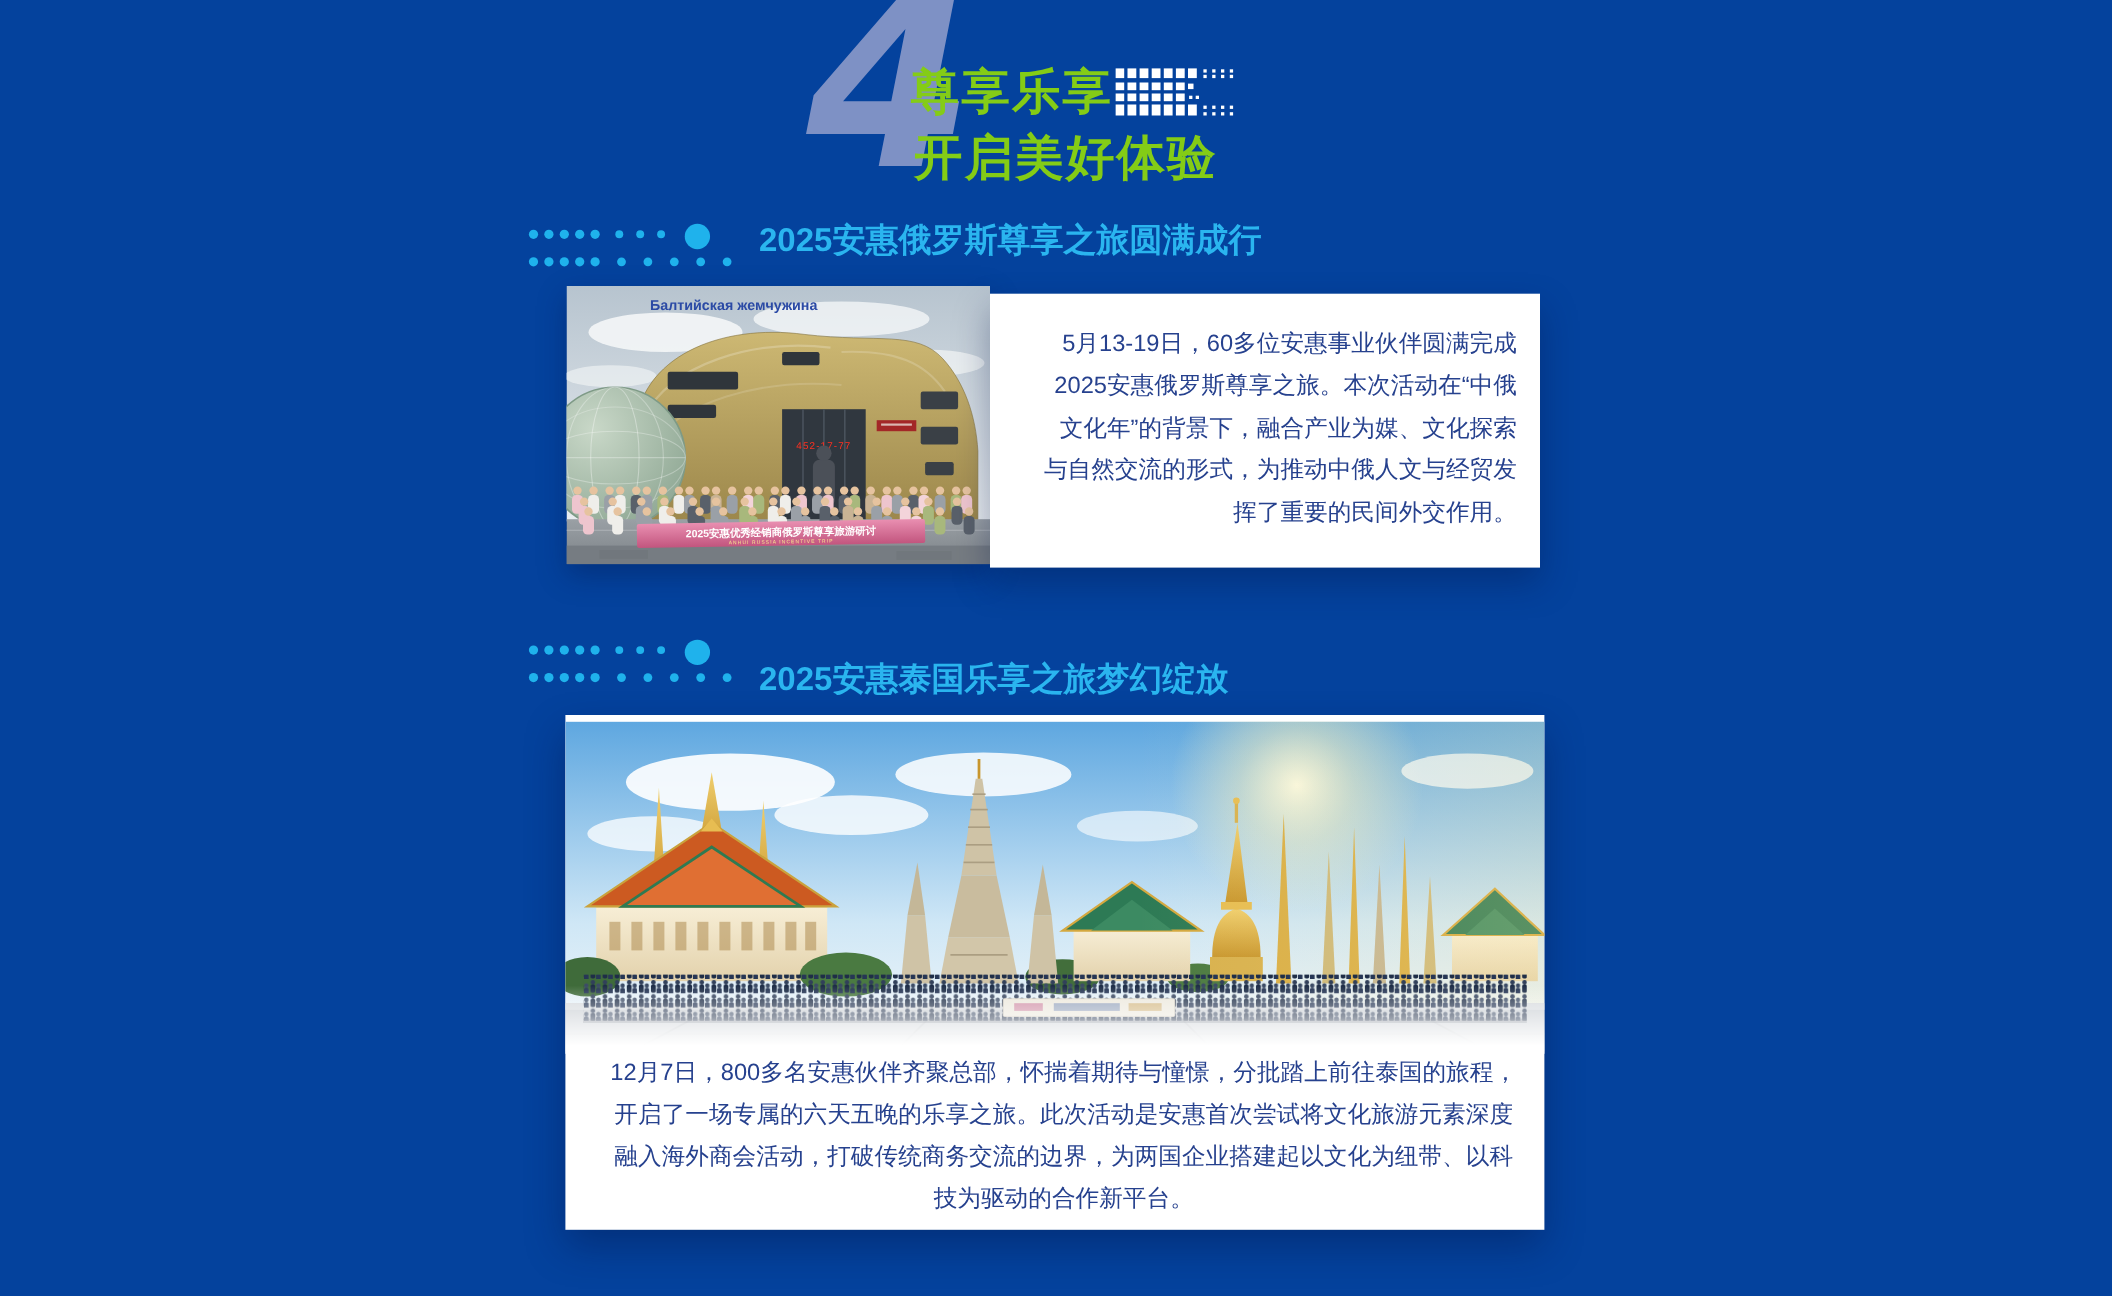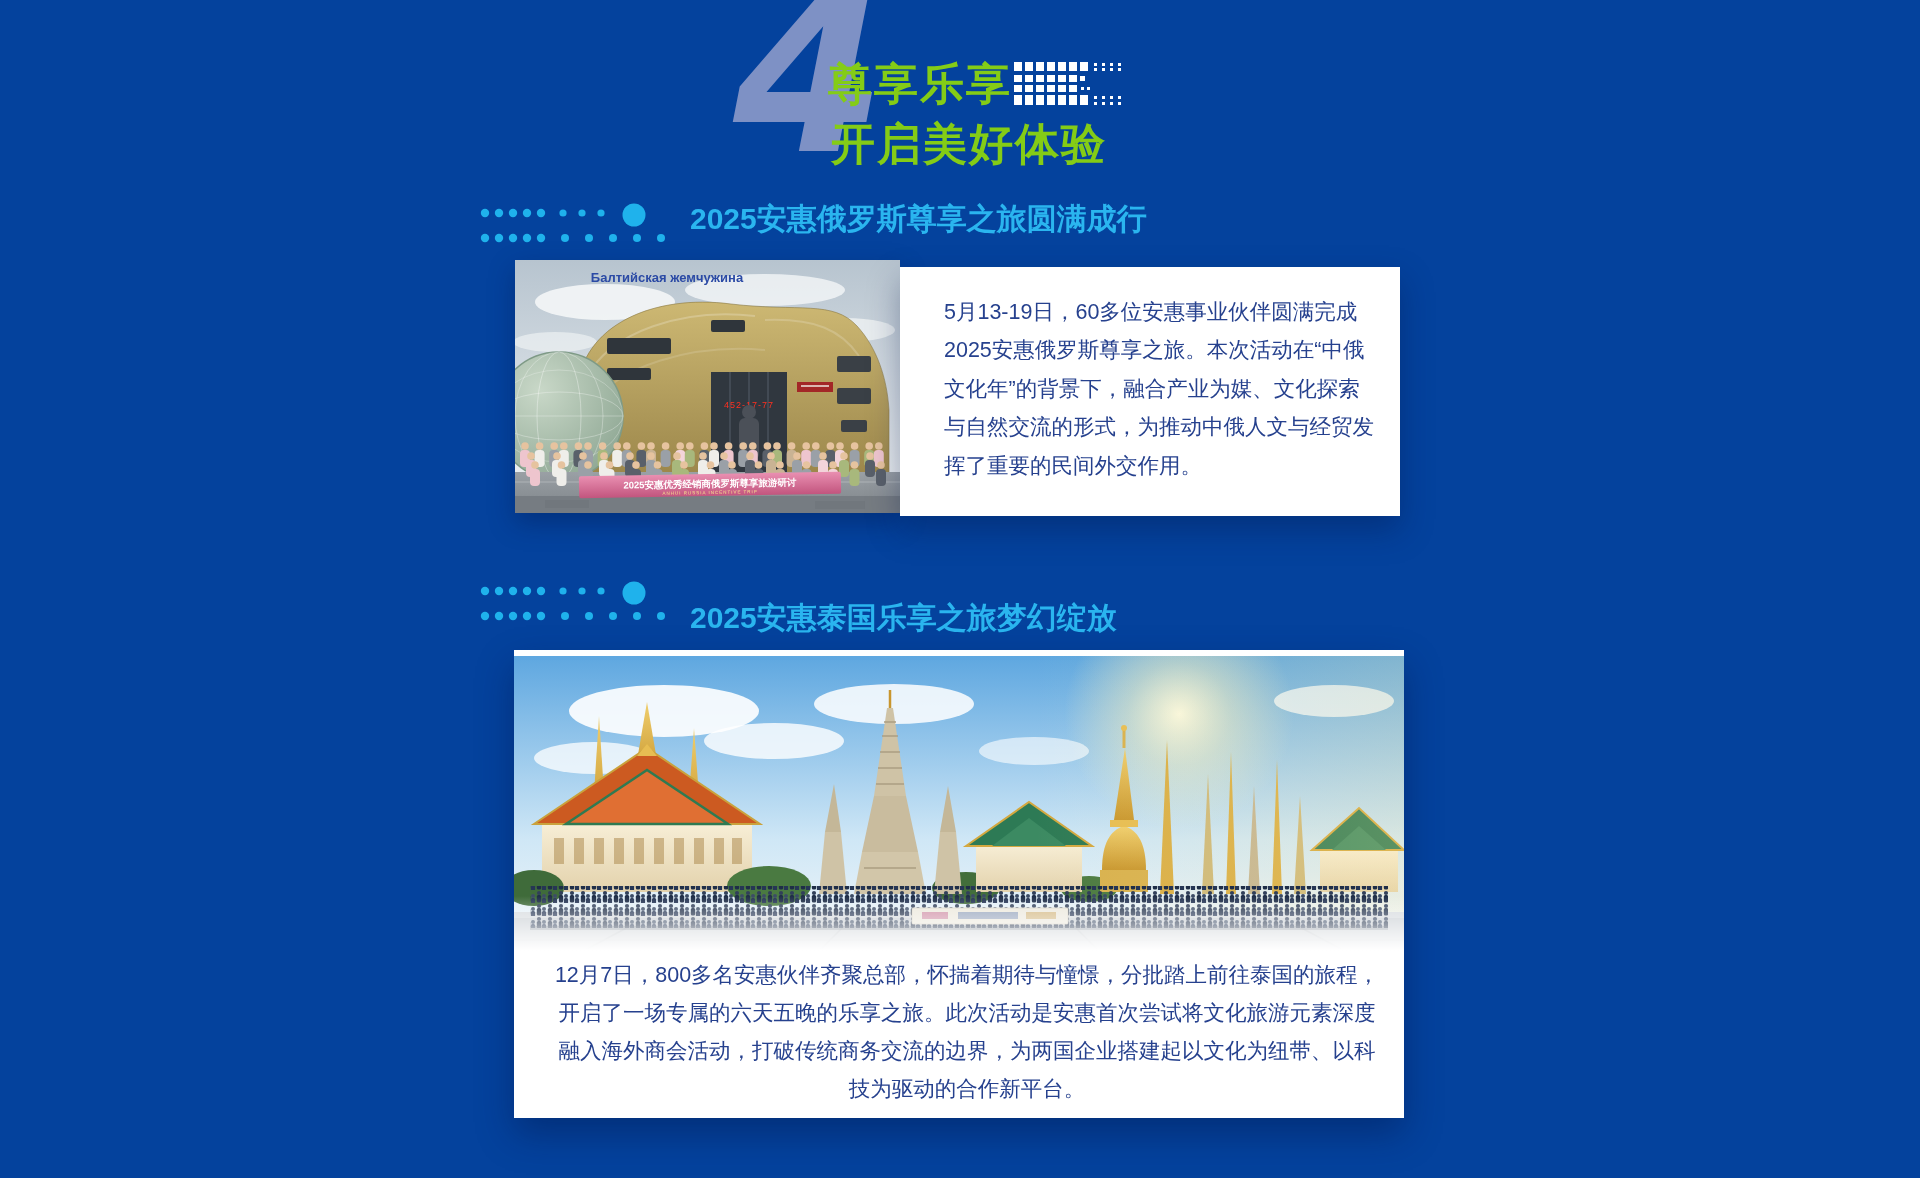--- a/index.html
+++ b/index.html
@@ -22,21 +22,21 @@
   .section-title{position:absolute;left:690px;margin:0;font-size:30px;font-weight:700;
                  color:#2ab5ef;line-height:36px;}
   .s1-title{top:201px;}
   .s2-title{top:600px;}
 
   
   .media1{position:absolute;left:515px;top:260px;width:718px;height:256px;}
   .photo1{position:absolute;left:0;top:0;width:385px;height:253px;display:block;
           box-shadow:0 10px 24px rgba(0,20,70,.35);}
   .card1{position:absolute;left:385px;top:7px;width:500px;height:249px;background:#ffffff;
-         box-shadow:0 14px 30px rgba(2,20,70,.35);}
+         box-shadow:0 14px 30px rgba(2,20,70,.35);text-align:right;}
   .card1 p{position:absolute;left:44px;top:26px;width:435px;margin:0;
            font-size:21.5px;line-height:38.4px;color:#26418e;}
 
   
   .card2{position:absolute;left:514px;top:650px;width:890px;height:468px;background:#ffffff;
          box-shadow:0 16px 34px rgba(2,20,70,.4);text-align:center;}
   .photo2{position:absolute;left:0;top:6px;width:890px;height:300px;display:block;}
   .photo2-fade{position:absolute;left:0;top:246px;width:890px;height:62px;
                background:linear-gradient(rgba(255,255,255,0),#ffffff 88%);}
   .card2 p{position:absolute;left:38px;top:306px;width:830px;margin:0;

